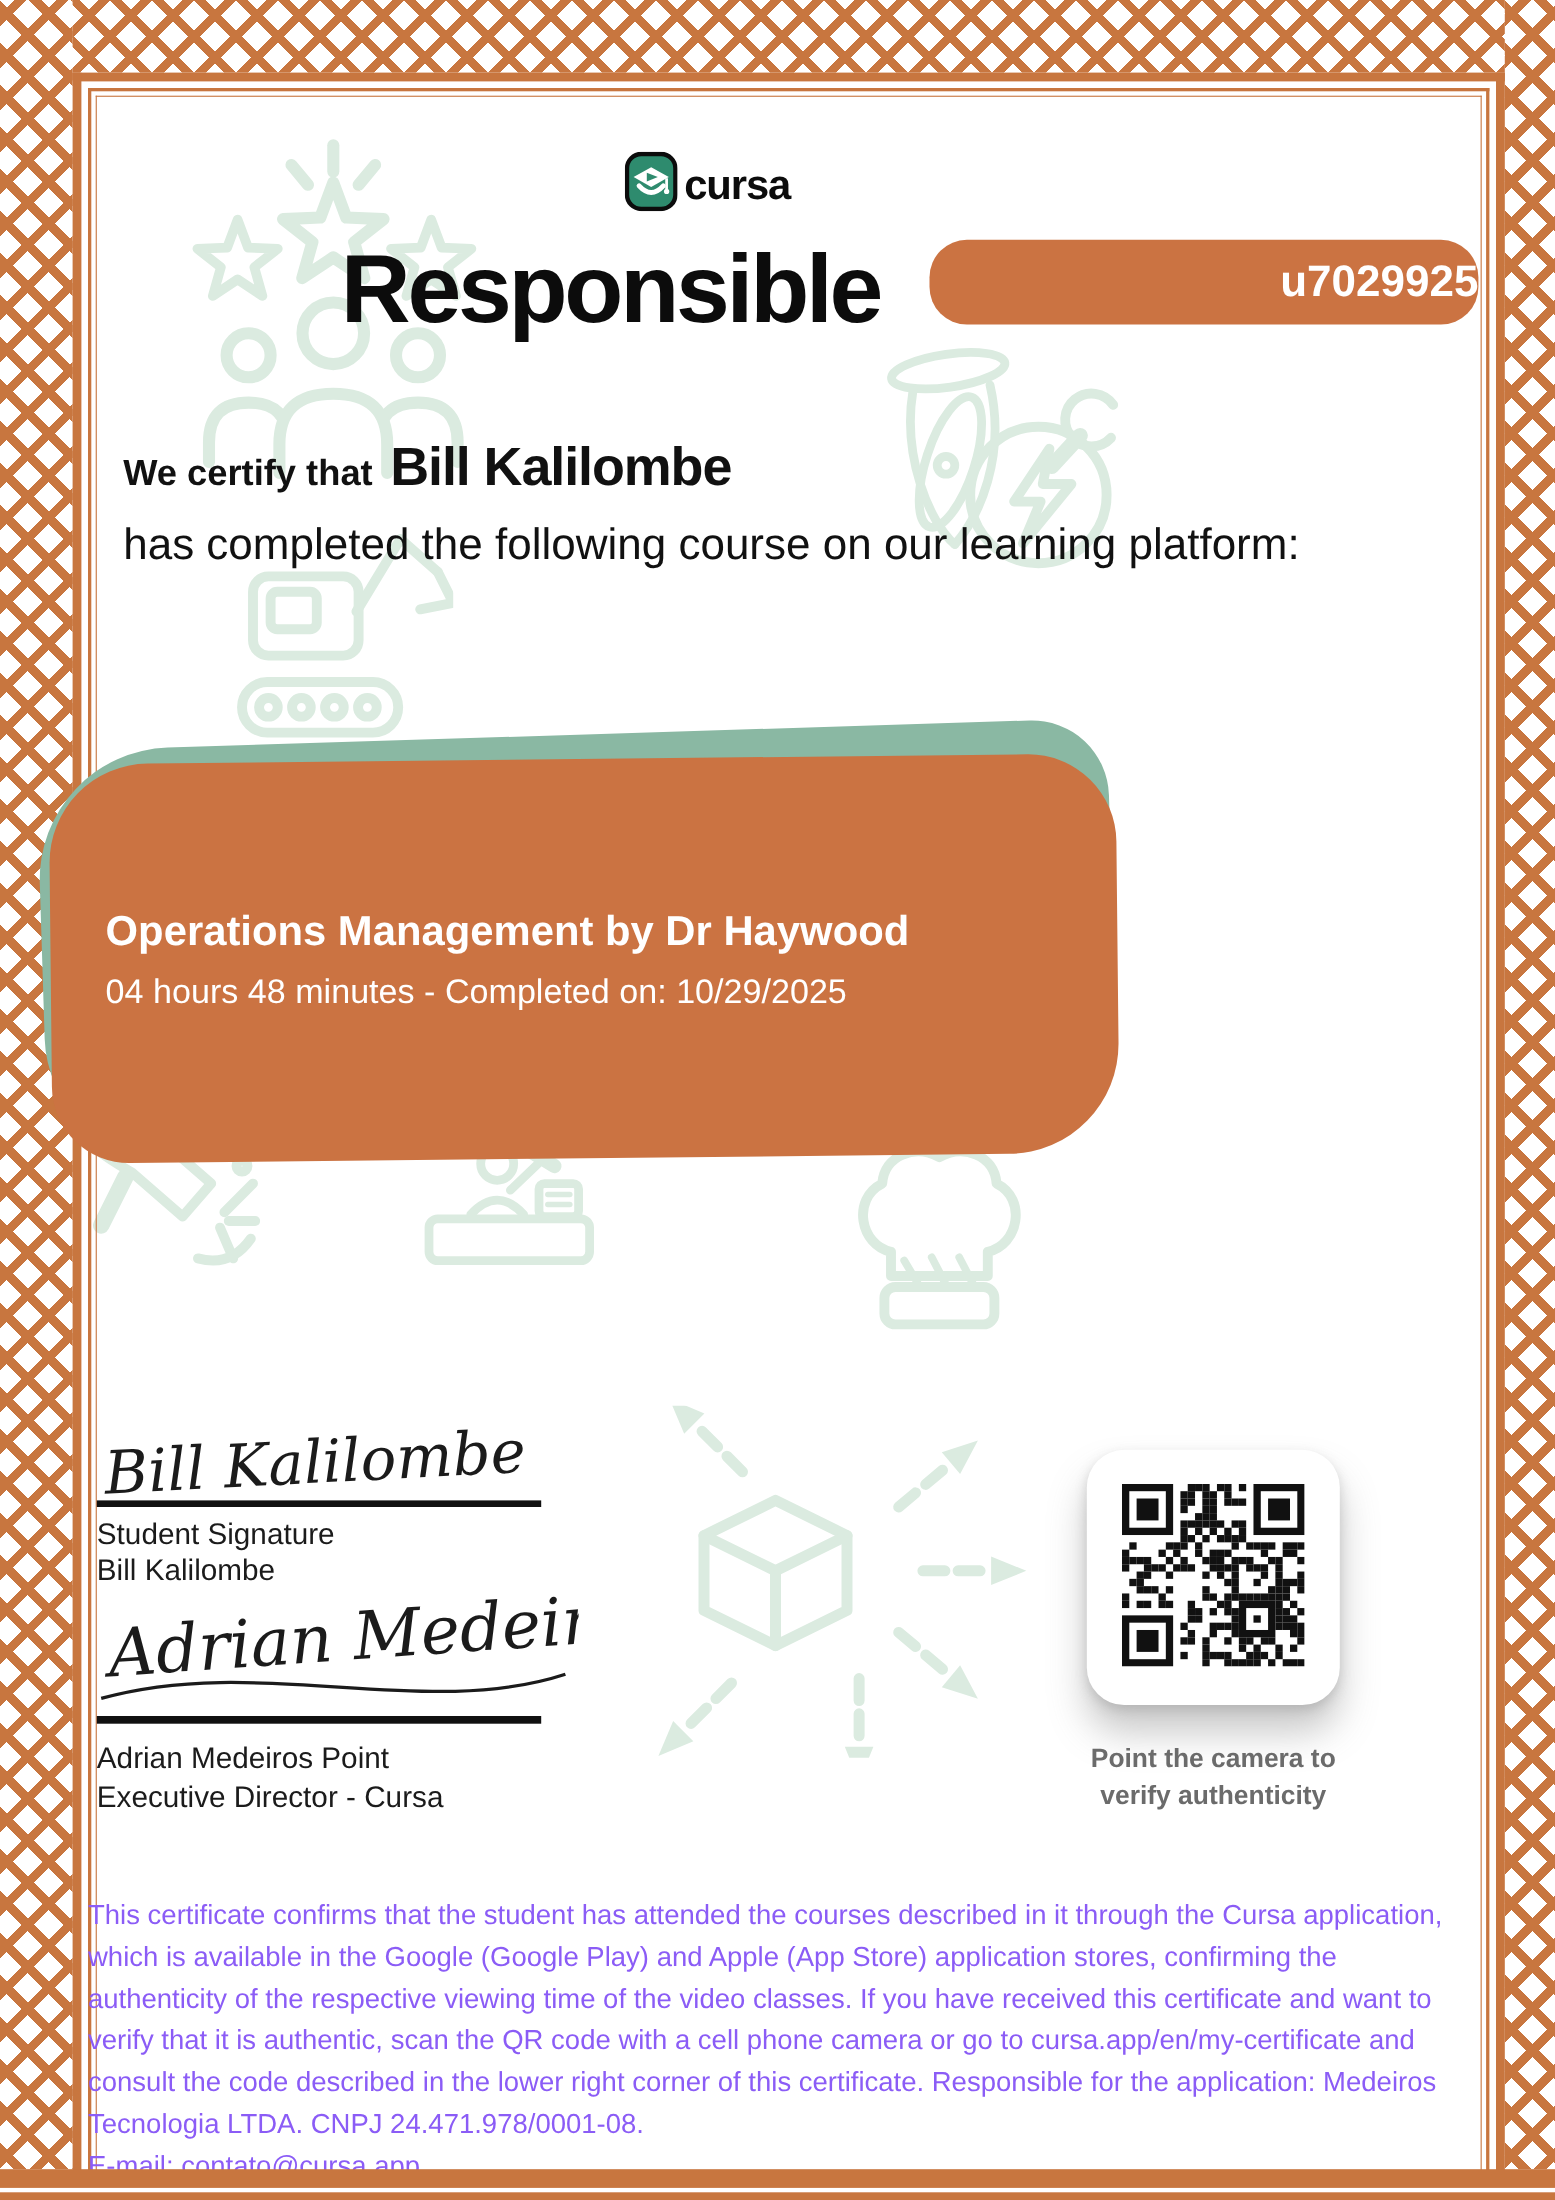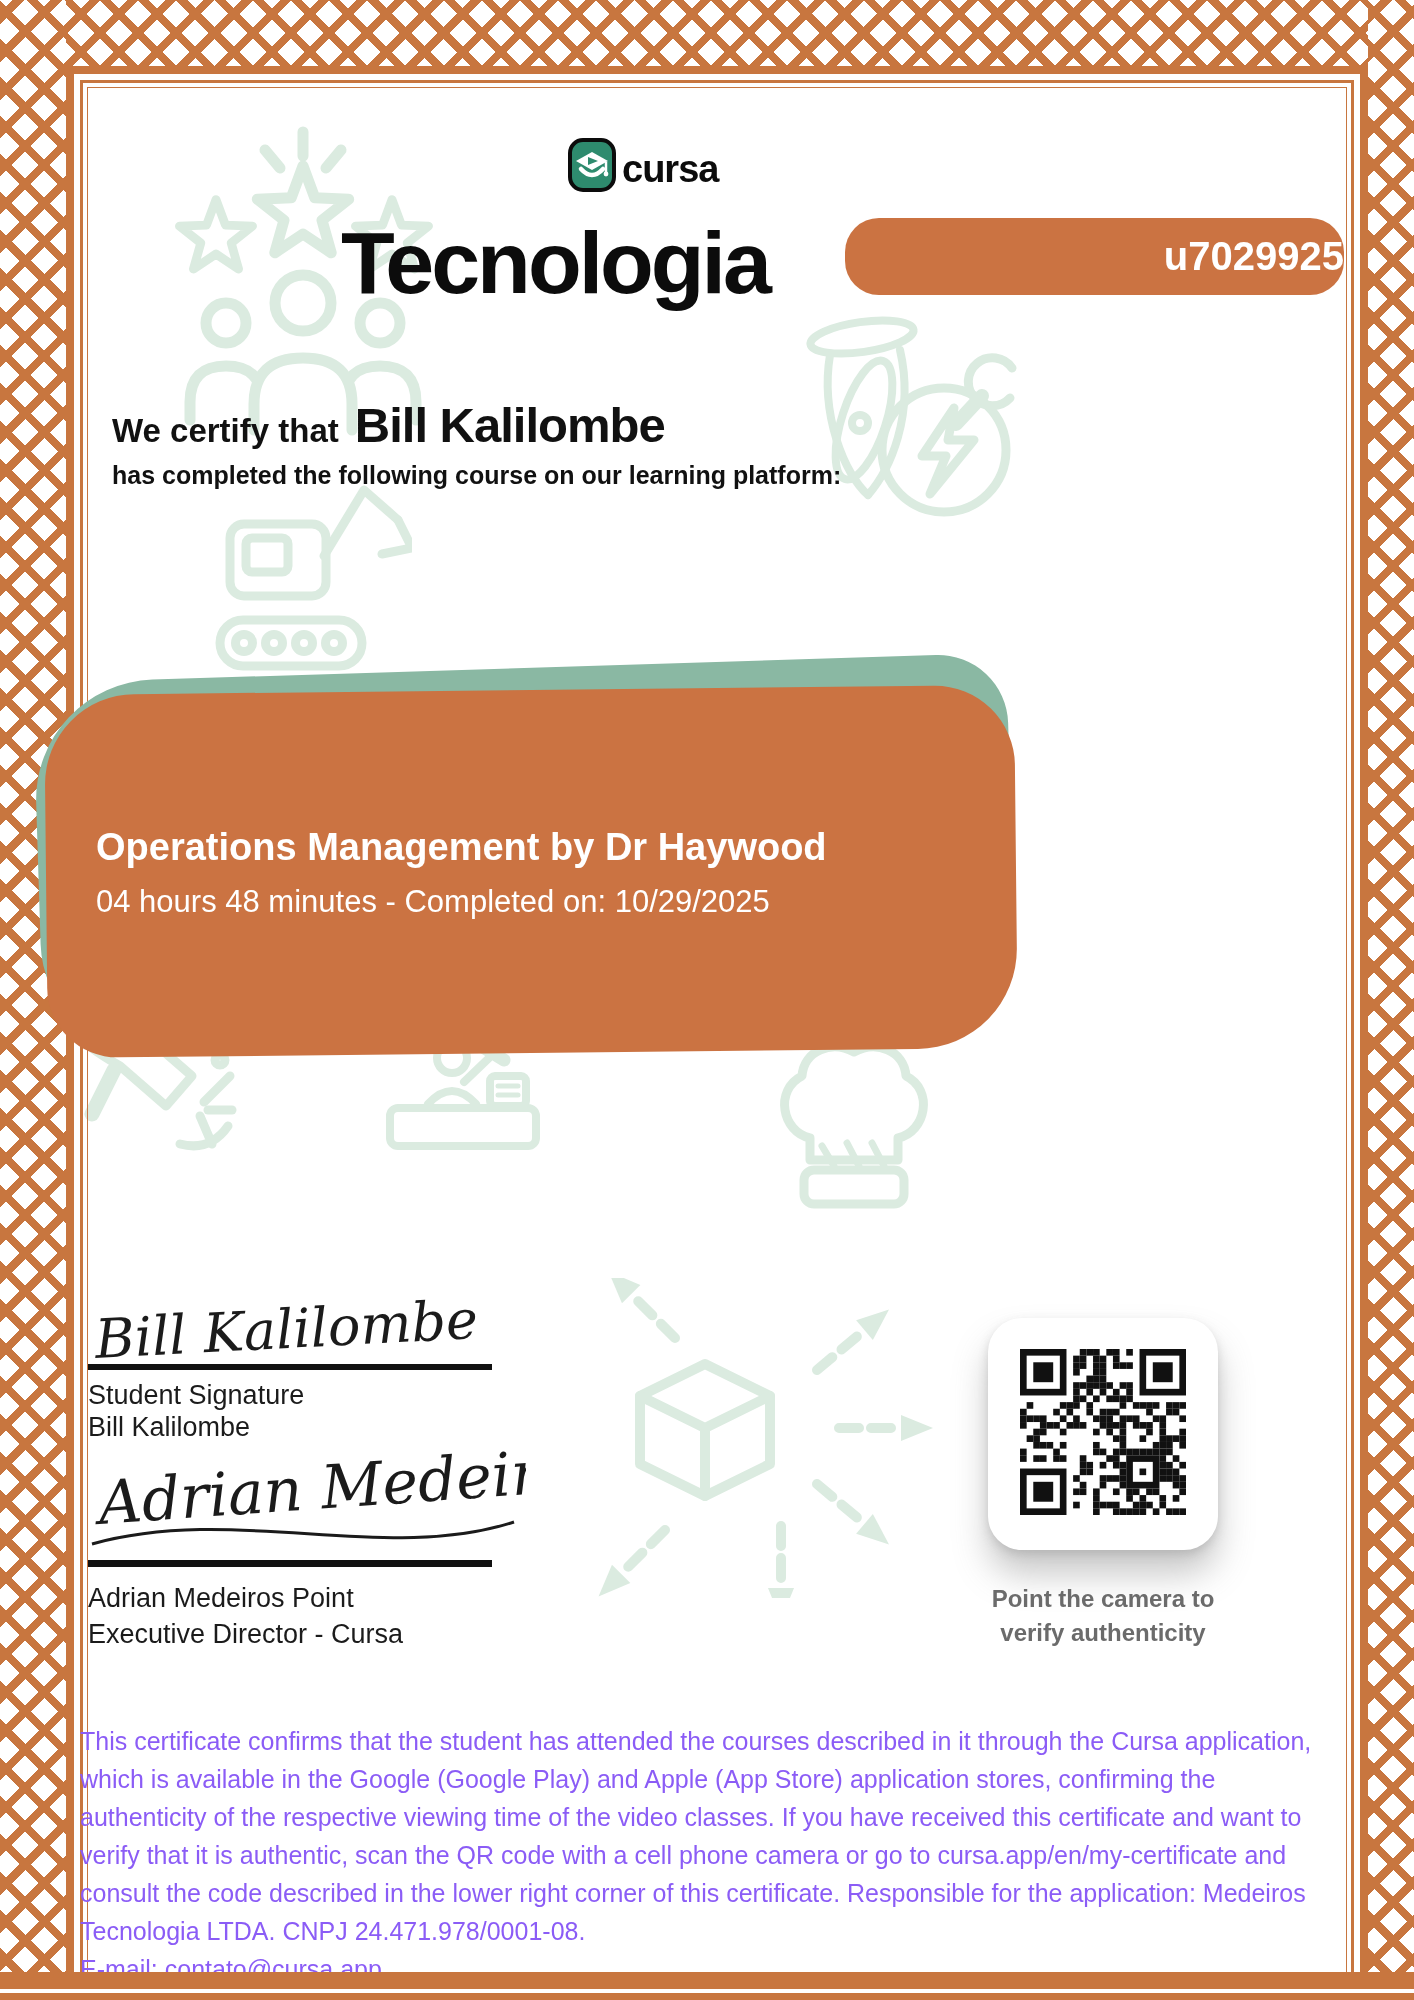--- a/index.html
+++ b/index.html
@@ -38,21 +38,21 @@
               font-size:88px;font-weight:bold;letter-spacing:-3px;color:#0c0c0c;}
   .id-badge{position:absolute;left:845px;top:218px;width:499px;height:77px;z-index:4;
             background:#CB7342;border-radius:34px;display:flex;align-items:center;justify-content:flex-end;
             color:#fff;font-size:40px;font-weight:bold;}
 
   
   .intro{position:absolute;left:112px;top:397px;z-index:2;}
   .intro .l1{display:flex;align-items:baseline;gap:16px;}
   .intro .prefix{font-size:33px;font-weight:600;}
   .intro .name{font-size:49px;font-weight:bold;letter-spacing:-1px;}
-  .intro .l2{margin-top:8px;font-size:25px;font-weight:bold;}
+  .intro .l2{margin-top:20px;font-size:40px;font-weight:normal;}
 
   
   .banner{position:absolute;left:36px;top:668px;width:980px;height:385px;z-index:2;}
   .banner .teal{position:absolute;left:2px;right:4px;top:0;bottom:14px;background:#8AB8A3;
                 border-radius:120px 70px 90px 110px;transform:rotate(-1.8deg);}
   .banner .orange{position:absolute;left:10px;right:0;top:22px;bottom:0;background:#CB7342;
                   border-radius:90px 80px 100px 70px;transform:rotate(-0.6deg);}
   .banner .course-title{position:absolute;left:60px;top:158px;color:#fff;font-size:38px;font-weight:bold;}
   .banner .course-details{position:absolute;left:60px;top:216px;color:#fff;font-size:31px;font-weight:400;}
 
@@ -201,21 +201,21 @@
       <rect x="2" y="2" width="44" height="50" rx="13" fill="#2E8B6E" stroke="#0c0c0c" stroke-width="4"></rect>
       <polygon points="24,14 40,23 24,32 8,23" fill="#fff"></polygon>
       <polygon points="20,19 30,23 20,27" fill="#2E8B6E"></polygon>
       <path d="M13 31 q11 12 22 0" stroke="#fff" stroke-width="4.5" fill="none" stroke-linecap="round"></path>
       <line x1="38" y1="24" x2="38" y2="34" stroke="#fff" stroke-width="2.5"></line>
       <circle cx="38" cy="36" r="2.4" fill="#fff"></circle>
     </svg>
   </div>
   <div class="logo-word">cursa</div>
 
-  <div class="cert-title">Tecnologia</div>
+  <div class="cert-title">Responsible</div>
   <div class="id-badge">
     <span>u7029925</span>
   </div>
 
   <div class="intro">
     <div class="l1">
       <span class="prefix">We certify that</span>
       <span class="name">Bill Kalilombe</span>
     </div>
     <div class="l2">has completed the following course on our learning platform:</div>

